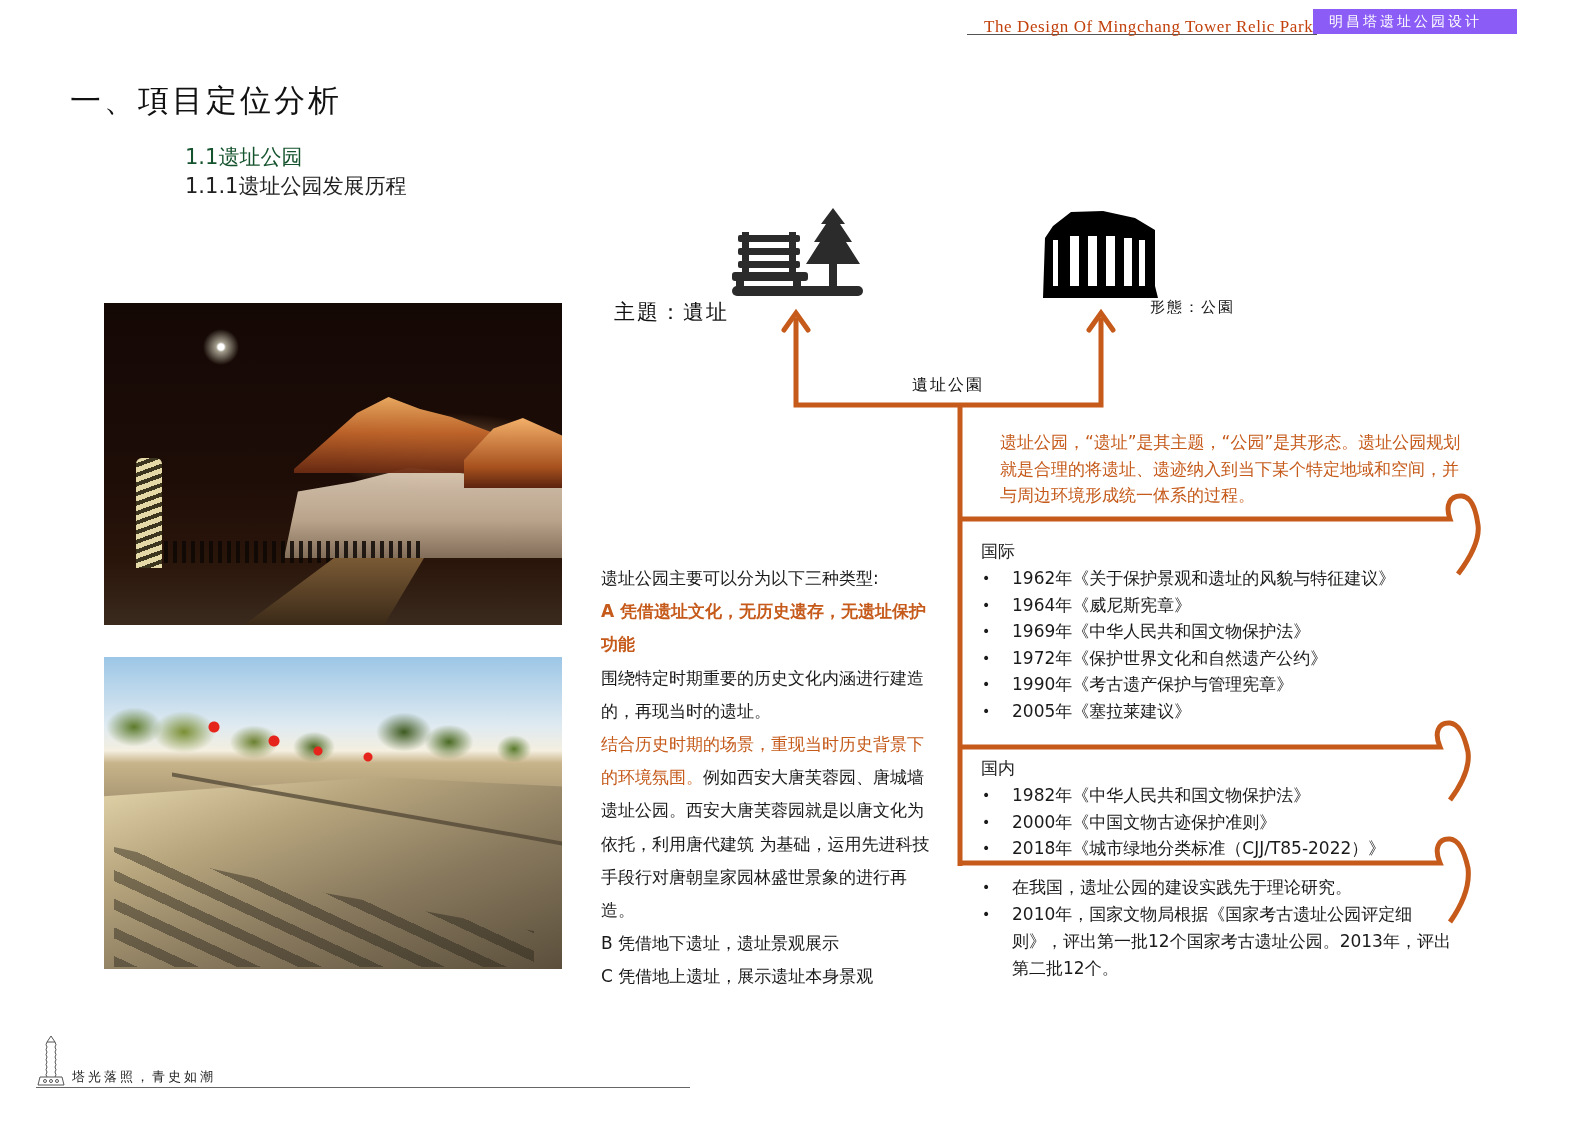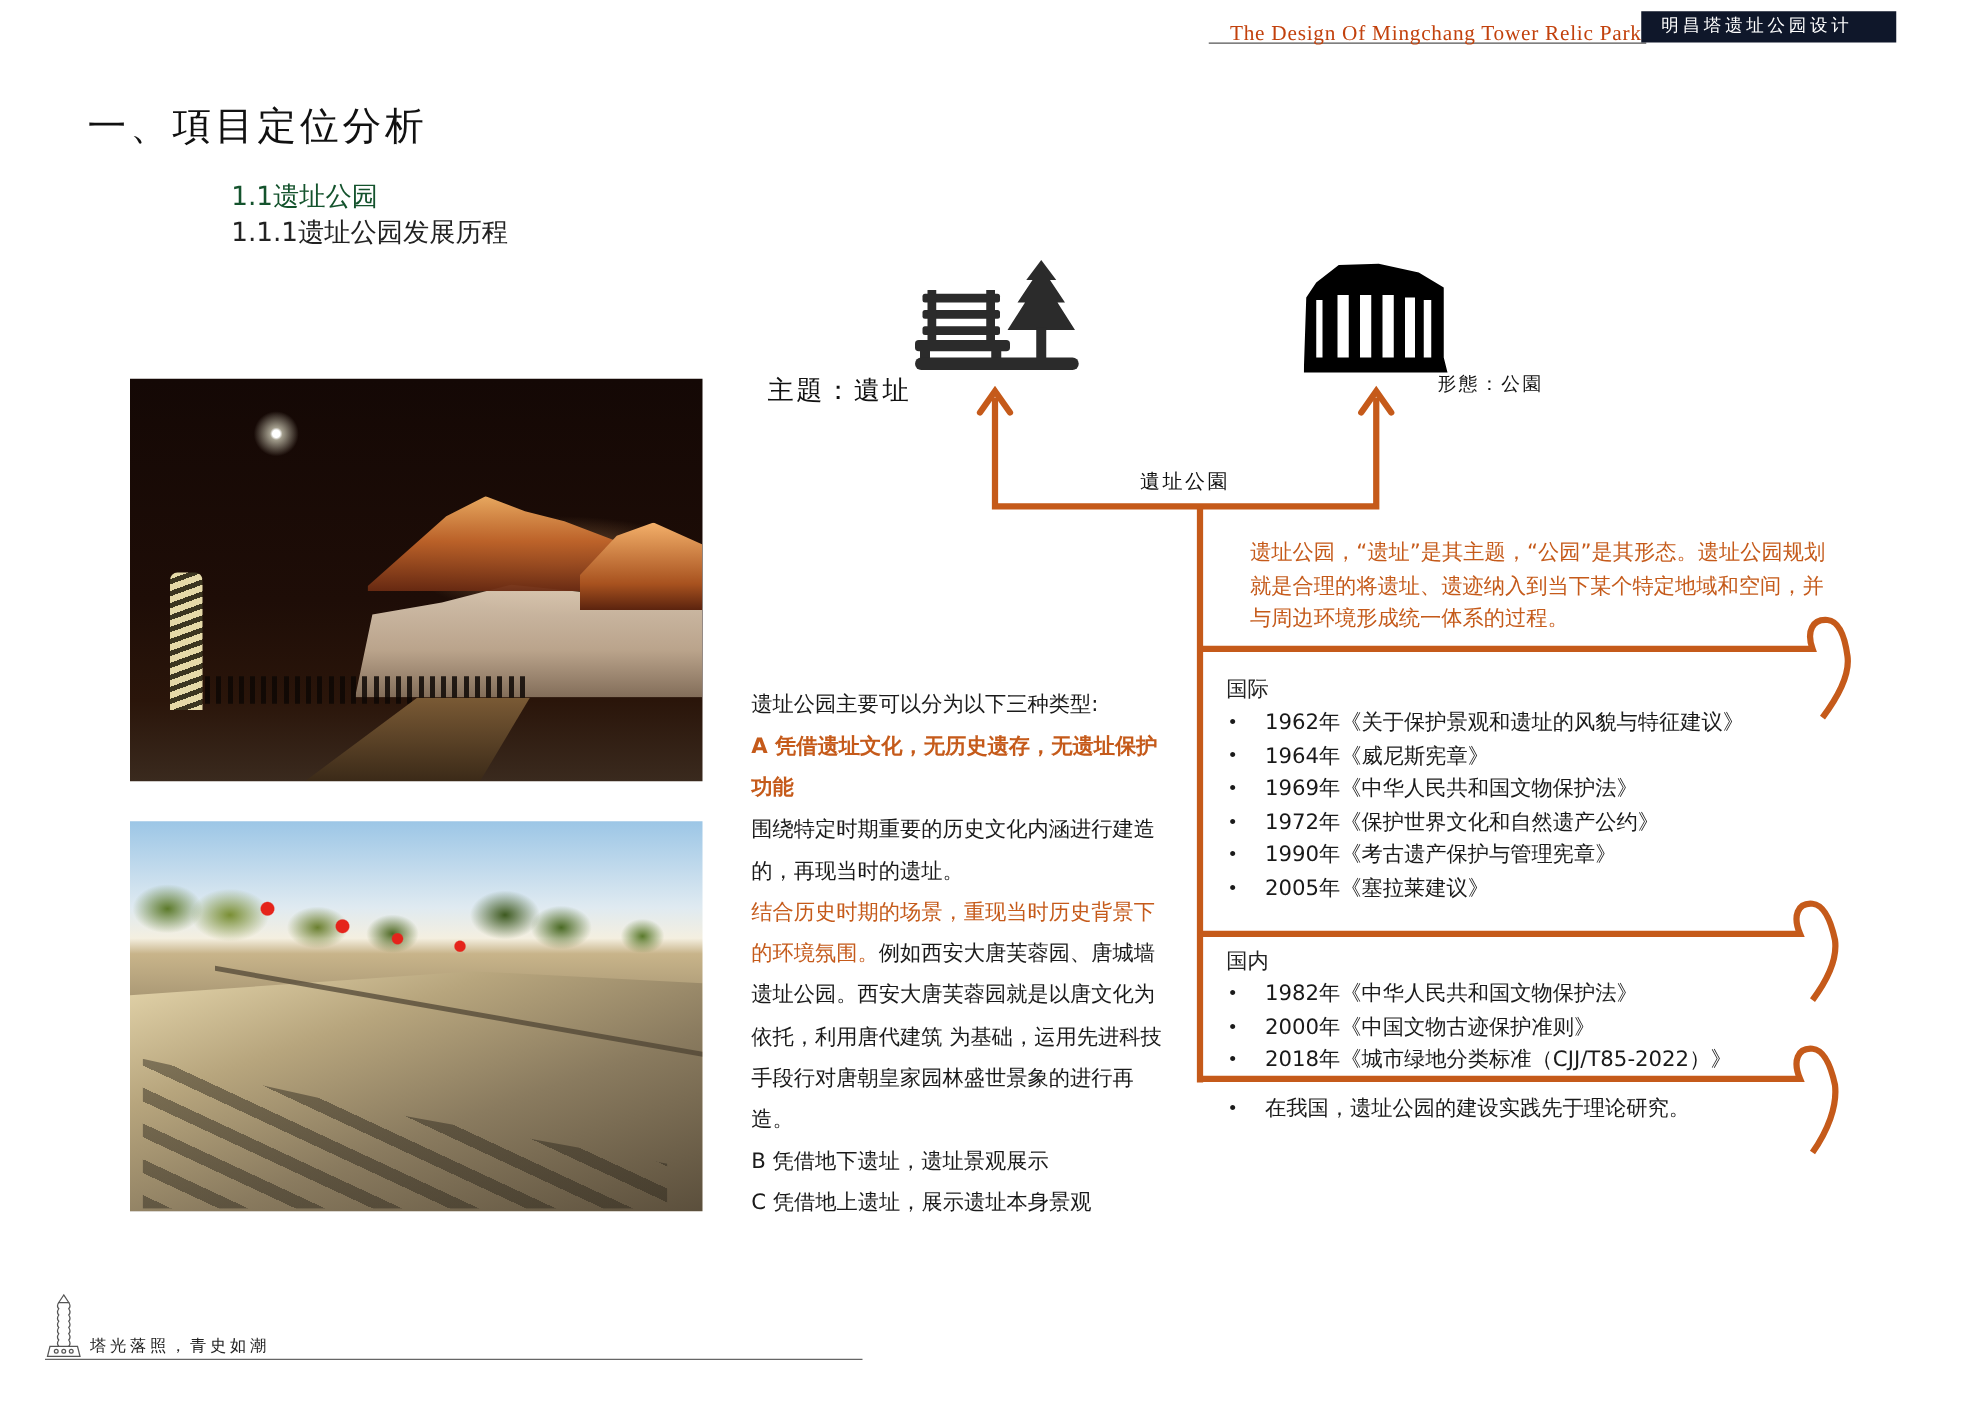--- a/index.html
+++ b/index.html
@@ -2,21 +2,21 @@
 <html><head>
 <meta charset="utf-8">
 <style>
   * { margin: 0; padding: 0; box-sizing: border-box; }
   html, body { width: 1587px; height: 1123px; background: #ffffff; overflow: hidden; }
   body { position: relative; font-family: "DejaVu Sans", "Liberation Sans", sans-serif; color: #1a1a1a; }
 
   
   .hdr-line { position: absolute; left: 967px; top: 34px; width: 350px; height: 1px; background: #555; }
   .hdr-en { position: absolute; left: 984px; top: 17px; font-size: 17px; letter-spacing: 0.6px; color: #c2410c; font-family: Liberation Serif, serif; }
-  .hdr-cn { position: absolute; left: 1313px; top: 9px; width: 204px; height: 25px; background: #0f172a; color: #fff; font-size: 14px; letter-spacing: 3px; line-height: 25px; padding-left: 16px; font-family: "DejaVu Serif", serif; }
+  .hdr-cn { position: absolute; left: 1313px; top: 9px; width: 204px; height: 25px; background: #8b5cf6; color: #fff; font-size: 14px; letter-spacing: 3px; line-height: 25px; padding-left: 16px; font-family: "DejaVu Serif", serif; }
 
   
   .title-main { position: absolute; left: 70px; top: 80px; font-size: 31px; font-family: "DejaVu Serif", "Liberation Serif", serif; letter-spacing: 3px; color: #111; }
   .title-sub1 { position: absolute; left: 185px; top: 143px; font-size: 21px; color: #14532d; }
   .title-sub2 { position: absolute; left: 185px; top: 172px; font-size: 21px; color: #222; }
 
   
   .photo { position: absolute; overflow: hidden; }
   .photo1 { left: 104px; top: 303px; width: 458px; height: 322px;
     background:
@@ -81,21 +81,21 @@
   .bullet-list li { position: relative; padding-left: 30px; line-height: 26.6px; }
   .bullet-list li::before { content: "•"; position: absolute; left: 0; top: 0; font-size: 14px; }
   .intl-head { left: 981px; top: 540px; }
   .intl-list { left: 982px; top: 565px; }
   .dom-head { left: 981px; top: 757px; }
   .dom-list { left: 982px; top: 782px; }
   .china-list { left: 982px; top: 874px; width: 470px; }
   .china-list li { line-height: 27px; }
 
   
-  .types { position: absolute; left: 601px; top: 548px; width: 332px; font-size: 17px; line-height: 33.2px; color: #1a1a1a; }
+  .types { position: absolute; left: 601px; top: 562px; width: 332px; font-size: 17px; line-height: 33.2px; color: #1a1a1a; }
   .types .hl-bold { color: #c55a1a; font-weight: bold; }
   .types .hl { color: #c55a1a; }
 
   
   .ftr-line { position: absolute; left: 36px; top: 1087px; width: 654px; height: 1px; background: #666; }
   .ftr-text { position: absolute; left: 72px; top: 1068px; font-size: 13px; letter-spacing: 3px; color: #222; font-family: "DejaVu Serif", serif; }
   .ftr-pagoda { position: absolute; left: 36px; top: 1035px; width: 30px; height: 52px; }
 </style>
 </head>
 <body>
@@ -186,20 +186,21 @@
 
 <div class="section-head dom-head">国内</div>
 <ul class="bullet-list dom-list">
   <li>1982年《中华人民共和国文物保护法》</li>
   <li>2000年《中国文物古迹保护准则》</li>
   <li>2018年《城市绿地分类标准（CJJ/T85-2022）》</li>
 </ul>
 
 <ul class="bullet-list china-list">
   <li>在我国，遗址公园的建设实践先于理论研究。</li>
+  <li>2010年，国家文物局根据《国家考古遗址公园评定细则》，评出第一批12个国家考古遗址公园。2013年，评出第二批12个。</li>
 </ul>
 
 <div class="types">
   <div>遗址公园主要可以分为以下三种类型:</div>
   <div class="hl-bold">A 凭借遗址文化，无历史遗存，无遗址保护功能</div>
   <div>围绕特定时期重要的历史文化内涵进行建造的，再现当时的遗址。</div>
   <div><span class="hl">结合历史时期的场景，重现当时历史背景下的环境氛围。</span><span>例如西安大唐芙蓉园、唐城墙遗址公园。西安大唐芙蓉园就是以唐文化为依托，利用唐代建筑 为基础，运用先进科技手段行对唐朝皇家园林盛世景象的进行再造。</span></div>
   <div>B 凭借地下遗址，遗址景观展示</div>
   <div>C 凭借地上遗址，展示遗址本身景观</div>
 </div>

